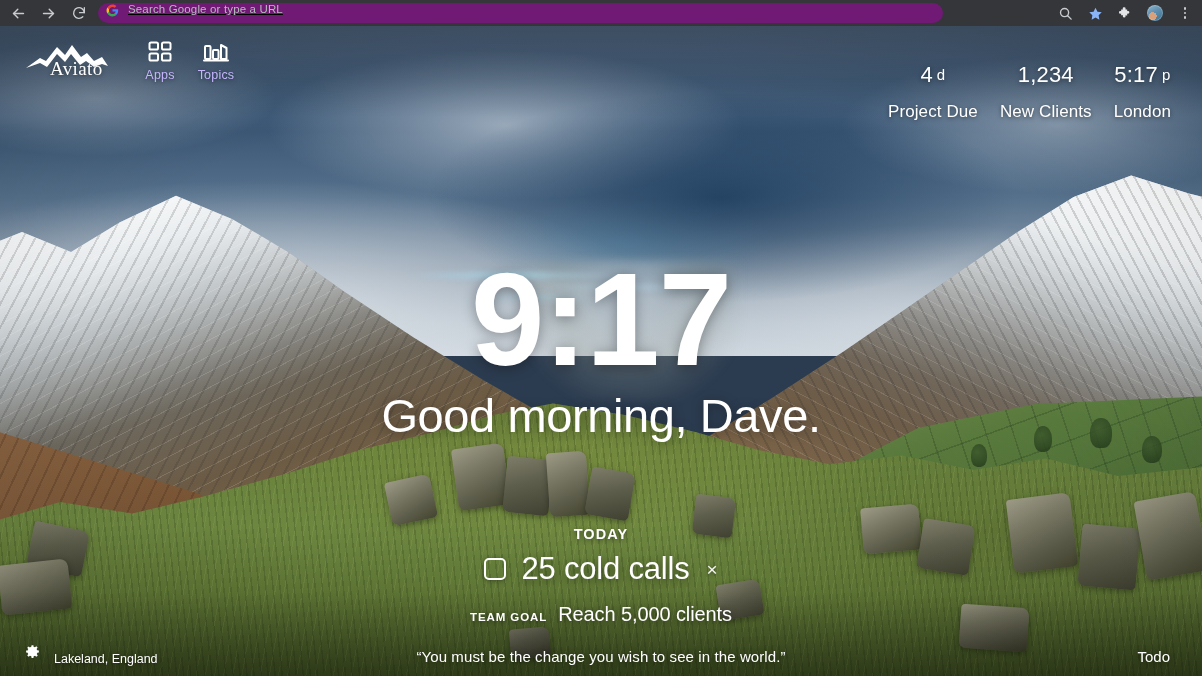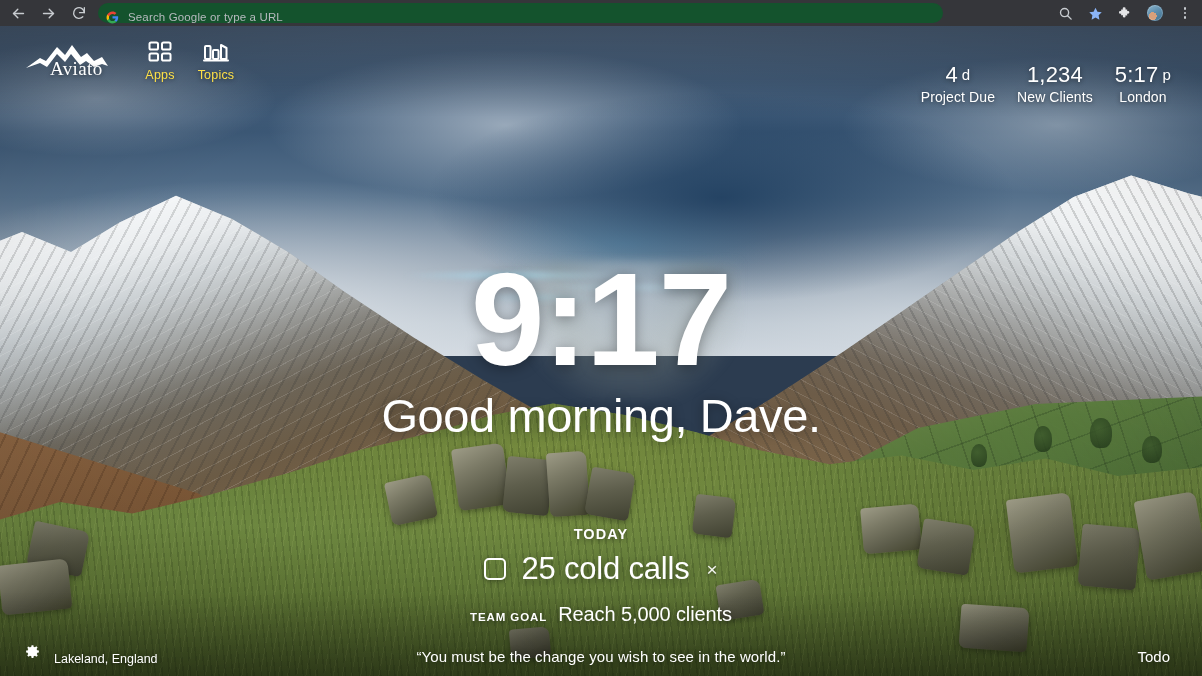--- a/index.html
+++ b/index.html
@@ -9,22 +9,22 @@
   
   .chrome{
     position:absolute; left:0; top:0; width:1202px; height:26px;
     background:#35363a; display:flex; align-items:center; z-index:50;
   }
   .nav-btns{ display:flex; align-items:center; padding-left:10px; gap:13px; }
   .nav-ico{ width:17px; height:17px; display:flex; align-items:center; justify-content:center;
             color:#c8ccd0; }
   .nav-ico svg{ display:block; }
   .omni{
-    margin-left:11px; height:20px; background:#14532d; border-radius:10px;
-    display:flex; align-items:flex-end; padding:0 11px 0 8px; width:845px;
+    margin-left:11px; height:20px; background:#701a75; border-radius:10px;
+    display:flex; align-items:flex-start; padding:0 11px 0 8px; width:845px;text-decoration:underline;
   }
   .g-logo{ width:13px; height:13px; flex:0 0 13px; margin-right:9px; }
   .omni-text{ color:#b6babe; font-size:11.5px; letter-spacing:.15px; white-space:nowrap; }
   .chrome-right{ margin-left:auto; display:flex; align-items:center; gap:14px; padding-right:9px; }
   .cr-ico{ width:16px; height:16px; display:flex; align-items:center; justify-content:center; color:#c8ccd0; }
   .avatar-img{
     width:16px; height:16px; border-radius:50%;
     background:
       radial-gradient(circle at 35% 70%, #d9a07a 0 26%, rgba(217,160,122,0) 27%),
       linear-gradient(150deg,#8fb8cf 0%,#5f8fae 45%,#3f6f8d 100%);
@@ -171,30 +171,30 @@
   
   .topleft{ position:absolute; left:24px; top:12px; display:flex; align-items:flex-end; gap:0; }
   .brand{ position:relative; width:86px; height:44px; margin-right:22px; }
   .brand svg{ position:absolute; left:0; top:2px; }
   .brand-name{
     position:absolute; left:26px; top:20px; color:#fff; font-size:19px;
     font-family:"Liberation Serif", serif; letter-spacing:.4px;
     text-shadow:0 1px 4px rgba(0,0,0,.5);
   }
   .navitem{ width:56px; display:flex; flex-direction:column; align-items:center; gap:5px; cursor:pointer; }
-  .navitem .lbl{ color:#fde047; font-size:12.5px; letter-spacing:.2px; text-shadow:0 1px 4px rgba(0,0,0,.5); }
+  .navitem .lbl{ color:#c4b5fd; font-size:12.5px; letter-spacing:.2px; text-shadow:0 1px 4px rgba(0,0,0,.5); }
   .navitem svg{ display:block; }
 
   
   .stats{ position:absolute; right:20px; top:36px; display:flex; align-items:flex-start; gap:0; }
   .stat{ display:flex; flex-direction:column; align-items:center; padding:0 11px; cursor:pointer; }
   .stat .val{ color:#fff; font-size:22px; font-weight:400; line-height:25px; letter-spacing:.2px;
               text-shadow:0 1px 5px rgba(0,0,0,.45); white-space:nowrap; display:flex; align-items:center; gap:4px; }
   .stat .val .sm{ font-size:15px; }
-  .stat .cap{ color:#fff; font-size:14px; margin-top:2px; letter-spacing:.1px;
+  .stat .cap{ color:#fff; font-size:17px; margin-top:15px; letter-spacing:.1px;
               text-shadow:0 1px 4px rgba(0,0,0,.5); white-space:nowrap; }
 
   
   .center{ position:absolute; left:0; right:0; top:232px; text-align:center; }
   .clock{ color:#fff; font-size:132px; line-height:124px; font-weight:700; letter-spacing:-1px;
           text-shadow:0 2px 14px rgba(0,0,0,.35); }
   .greet{ color:#fff; font-size:47px; line-height:56px; font-weight:400; letter-spacing:-.4px;
           margin-top:6px; text-shadow:0 2px 12px rgba(0,0,0,.40); }
 
   .todo-wrap{ position:absolute; left:0; right:0; top:500px; text-align:center; }

